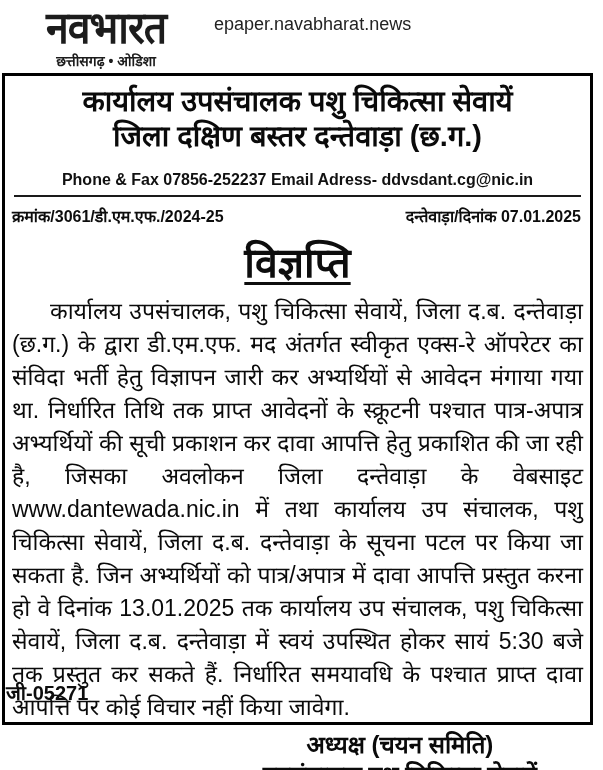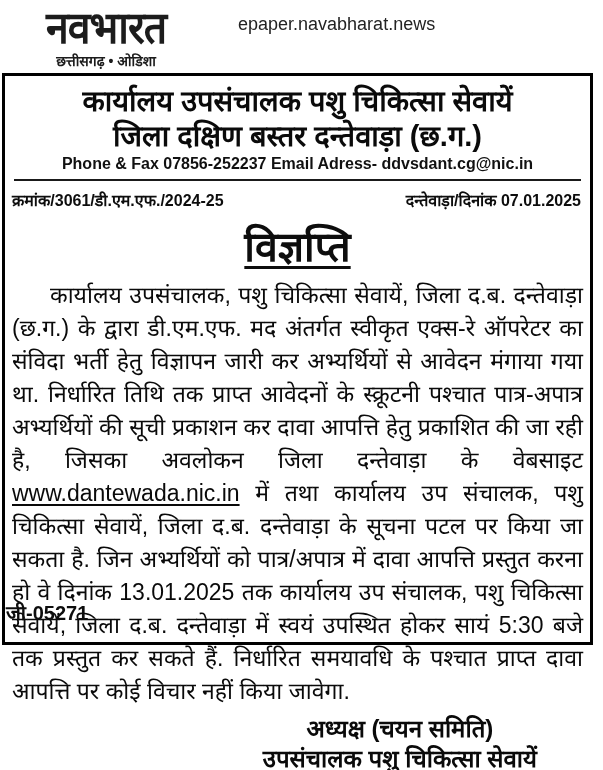--- a/index.html
+++ b/index.html
@@ -12,21 +12,21 @@
     margin: 0 auto;
     font-family: "Liberation Sans", "DejaVu Sans", sans-serif;
     color: #0d0d0d;
     overflow: hidden;
   }
 
   
   .masthead {
     display: flex;
     align-items: flex-start;
-    gap: 34px;
+    gap: 10px;
     padding: 4px 0 0 8px;
     height: 84px;
   }
   .logo { width: 196px; text-align: center; }
   .logo-title {
     font-family: "DejaVu Sans", sans-serif;
     font-weight: 900;
     font-size: 41px;
     line-height: 44px;
     letter-spacing: -1px;
@@ -49,39 +49,39 @@
     line-height: 26px;
     color: #232323;
   }
 
   
   .notice-box {
     position: absolute;
     left: 2px;
     top: 73px;
     width: 591px;
-    height: 572px;
+    height: 652px;
     border: 3px solid #000;
     background: #fff;
     padding: 4px 7px 0 7px;
   }
   .org-line1, .org-line2 {
     text-align: center;
     font-weight: 700;
     font-size: 29px;
     line-height: 35px;
     color: #0a0a0a;
   }
   .org-line1 { margin-top: 4px; }
   .contact-line {
     text-align: center;
     font-weight: 700;
     font-size: 16px;
     line-height: 20px;
-    margin-top: 0;
+    margin-top: 16px;
     color: #111;
   }
   .rule {
     border-top: 2px solid #1a1a1a;
     margin: 5px 2px 0 2px;
   }
   .ref-row {
     display: flex;
     justify-content: space-between;
     font-weight: 700;
@@ -107,21 +107,20 @@
     margin-top: 9px;
     font-size: 23px;
     line-height: 33px;
     font-weight: 500;
     text-align: justify;
     text-indent: 38px;
     color: #0a0a0a;
   }
   .body-text .url {
     font-family: "Liberation Sans", sans-serif;
-    text-decoration: underline;
     text-underline-offset: 3px;
     white-space: nowrap;
   }
   .signature {
     width: fit-content;
     margin: 6px 46px 0 auto;
     text-align: center;
     font-weight: 700;
     font-size: 24px;
     line-height: 30px;

